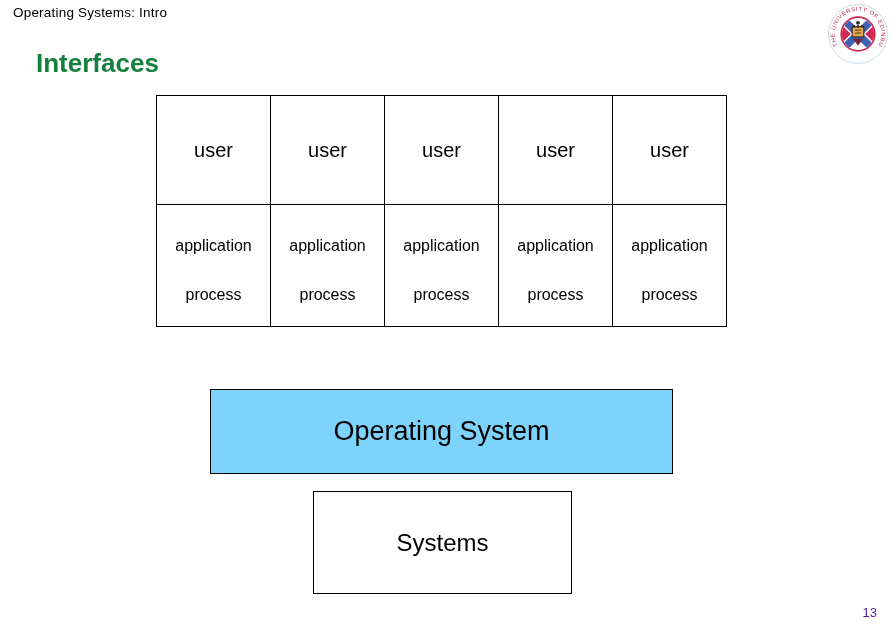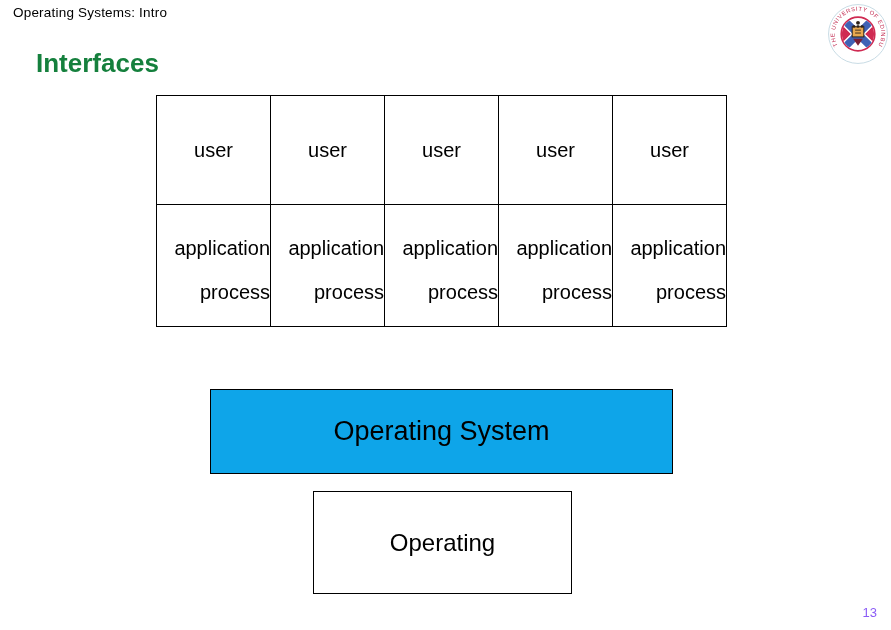--- a/index.html
+++ b/index.html
@@ -39,47 +39,47 @@
   .stack-col + .stack-col { border-left: 1.5px solid #000; }
   .cell-user {
     height: 109px; box-sizing: border-box;
     border-bottom: 1.5px solid #000;
     display: flex; align-items: center; justify-content: center;
     font-size: 20px;
   }
   .cell-app-proc {
     flex: 1 1 auto;
     display: flex; flex-direction: column;
-    justify-content: space-between; align-items: flex-end;
+    justify-content: space-between; align-items: center;
     padding: 32px 0 22px 0;
     box-sizing: border-box;
-    font-size: 20px;
+    font-size: 16px;
   }
   .cell-app-proc .lbl { white-space: nowrap; }
 
   .os-box {
     position: absolute; left: 210px; top: 389px;
     width: 463px; height: 85px;
     border: 1.5px solid #000; box-sizing: border-box;
-    background: #0ea5e9;
+    background: #7dd3fc;
     display: flex; align-items: center; justify-content: center;
     font-size: 27px;
   }
   .hw-box {
     position: absolute; left: 313px; top: 491px;
     width: 259px; height: 103px;
     border: 1.5px solid #000; box-sizing: border-box;
     background: #fff;
     display: flex; align-items: center; justify-content: center;
     font-size: 24px;
   }
 
   .page-number {
     position: absolute; right: 14px; top: 605px;
-    font-size: 13px; color: #8b5cf6;
+    font-size: 13px; color: #4c1d95;
   }
 </style>
 </head>
 <body>
 
 <div class="slide">
 
   <div class="course-header">Operating Systems: Intro</div>
 
   <svg class="logo" viewBox="0 0 64 64" xmlns="http://www.w3.org/2000/svg">
@@ -155,18 +155,18 @@
       </div>
     </div>
 
   </div>
 
   <div class="os-box">
     <span>Operating System</span>
   </div>
 
   <div class="hw-box">
-    <span>Operating</span>
+    <span>Systems</span>
   </div>
 
   <div class="page-number">13</div>
 
 </div>
 
 </body></html>

